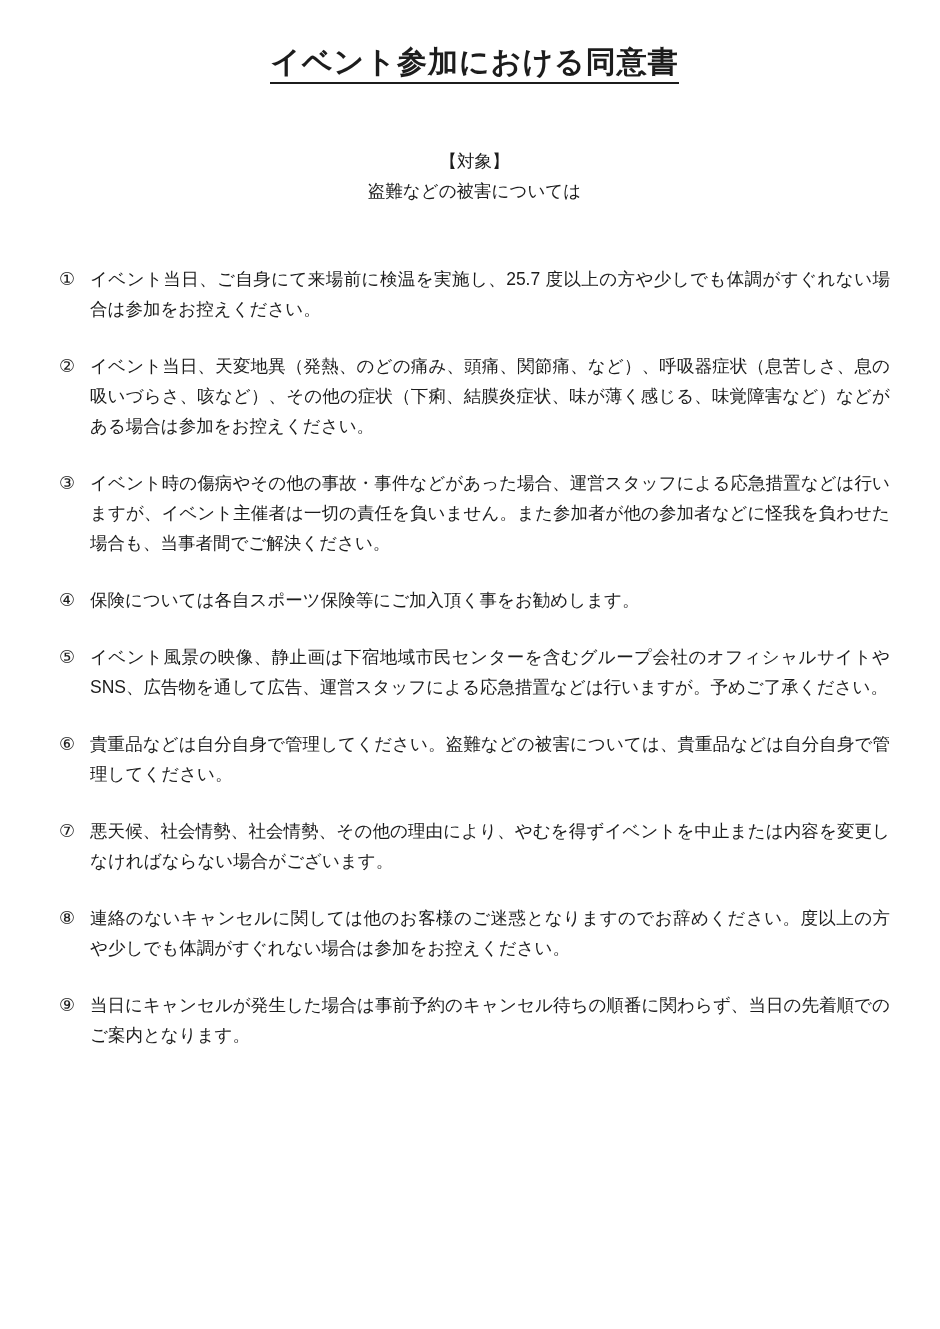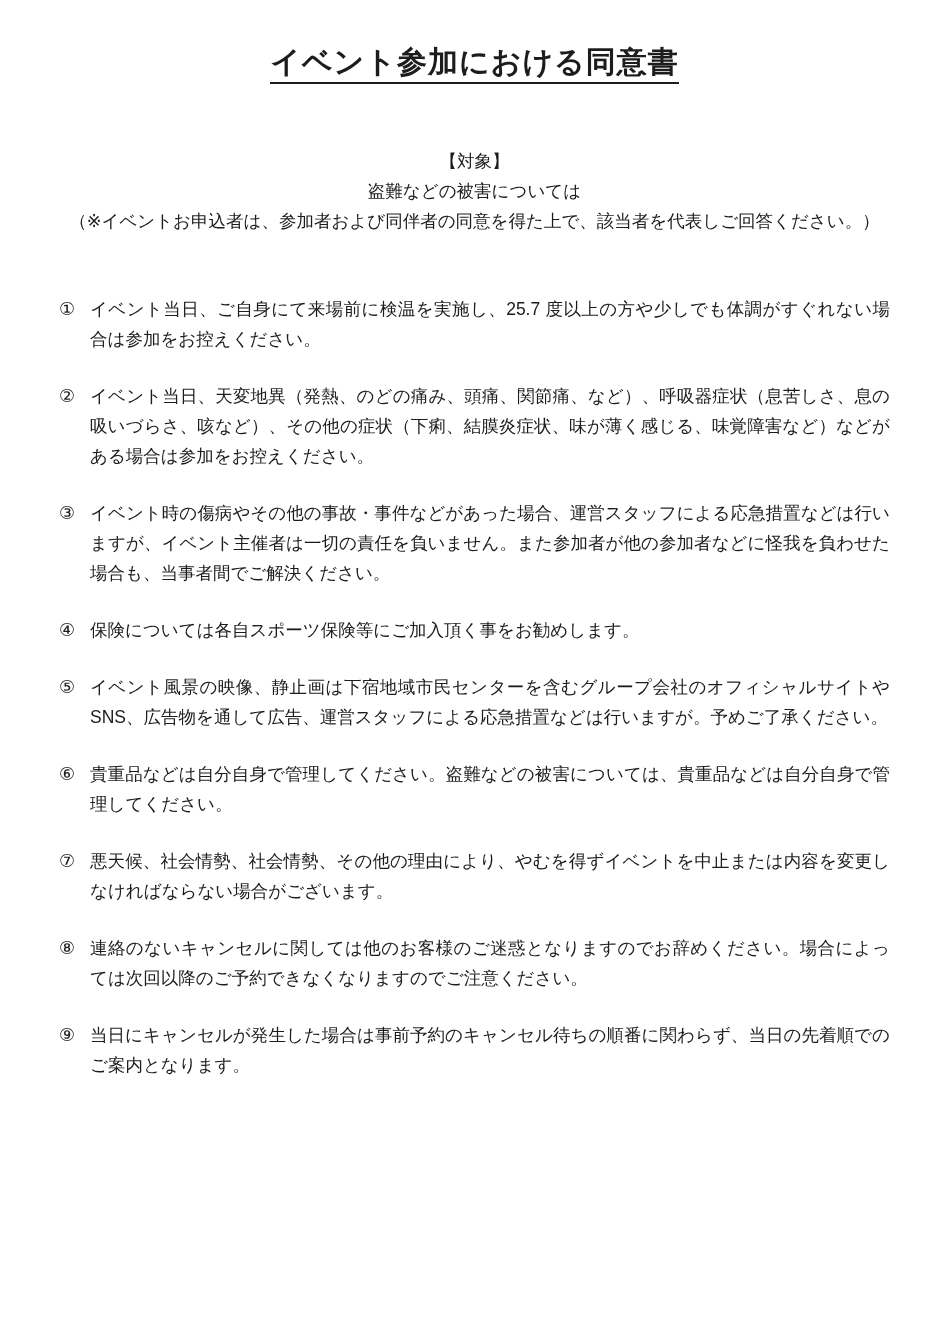--- a/index.html
+++ b/index.html
@@ -76,21 +76,20 @@
 
 <div class="page">
 
   <div class="doc-title-wrap">
     <h1 class="doc-title">イベント参加における同意書</h1>
   </div>
 
   <div class="target-section">
     <div>【対象】</div>
     <div>盗難などの被害については</div>
-    <div>（※イベントお申込者は、参加者および同伴者の同意を得た上で、該当者を代表しご回答ください。）</div>
   </div>
 
   <div class="terms-list">
 
     <div class="term-item">
       <span class="term-number">①</span>
       <span class="term-text">イベント当日、ご自身にて来場前に検温を実施し、25.7 度以上の方や少しでも体調がすぐれない場合は参加をお控えください。</span>
     </div>
 
     <div class="term-item">
@@ -118,21 +117,21 @@
       <span class="term-text">貴重品などは自分自身で管理してください。盗難などの被害については、貴重品などは自分自身で管理してください。</span>
     </div>
 
     <div class="term-item">
       <span class="term-number">⑦</span>
       <span class="term-text">悪天候、社会情勢、社会情勢、その他の理由により、やむを得ずイベントを中止または内容を変更しなければならない場合がございます。</span>
     </div>
 
     <div class="term-item">
       <span class="term-number">⑧</span>
-      <span class="term-text">連絡のないキャンセルに関しては他のお客様のご迷惑となりますのでお辞めください。場合によっては次回以降のご予約できなくなりますのでご注意ください。</span>
+      <span class="term-text">連絡のないキャンセルに関しては他のお客様のご迷惑となりますのでお辞めください。度以上の方や少しでも体調がすぐれない場合は参加をお控えください。</span>
     </div>
 
     <div class="term-item">
       <span class="term-number">⑨</span>
       <span class="term-text">当日にキャンセルが発生した場合は事前予約のキャンセル待ちの順番に関わらず、当日の先着順でのご案内となります。</span>
     </div>
 
   </div>
 
 </div>

